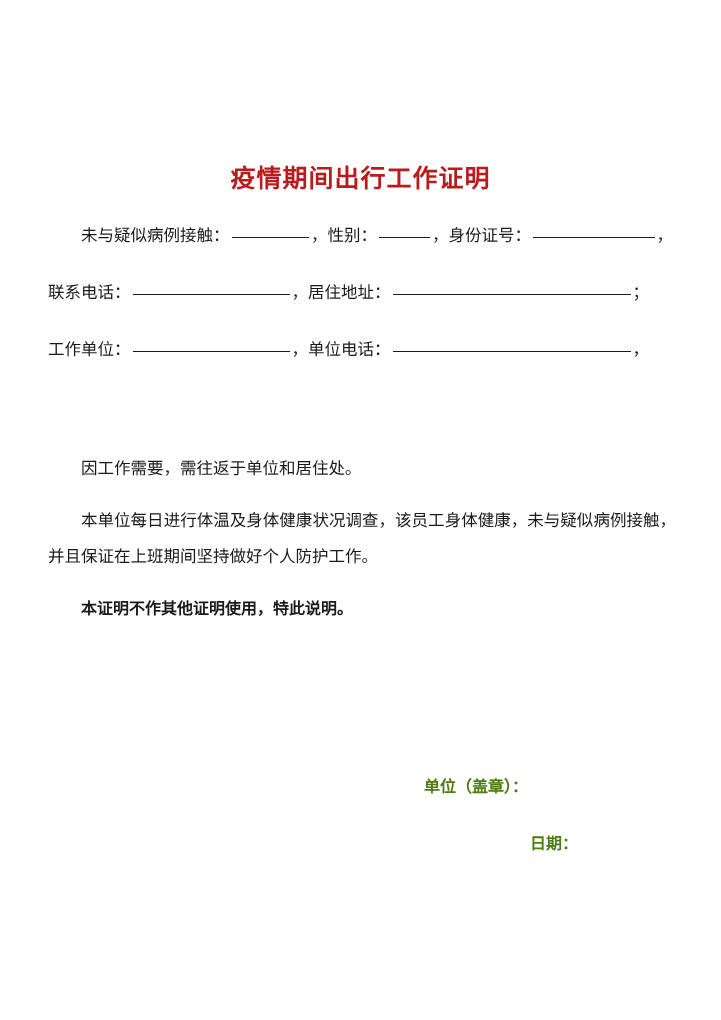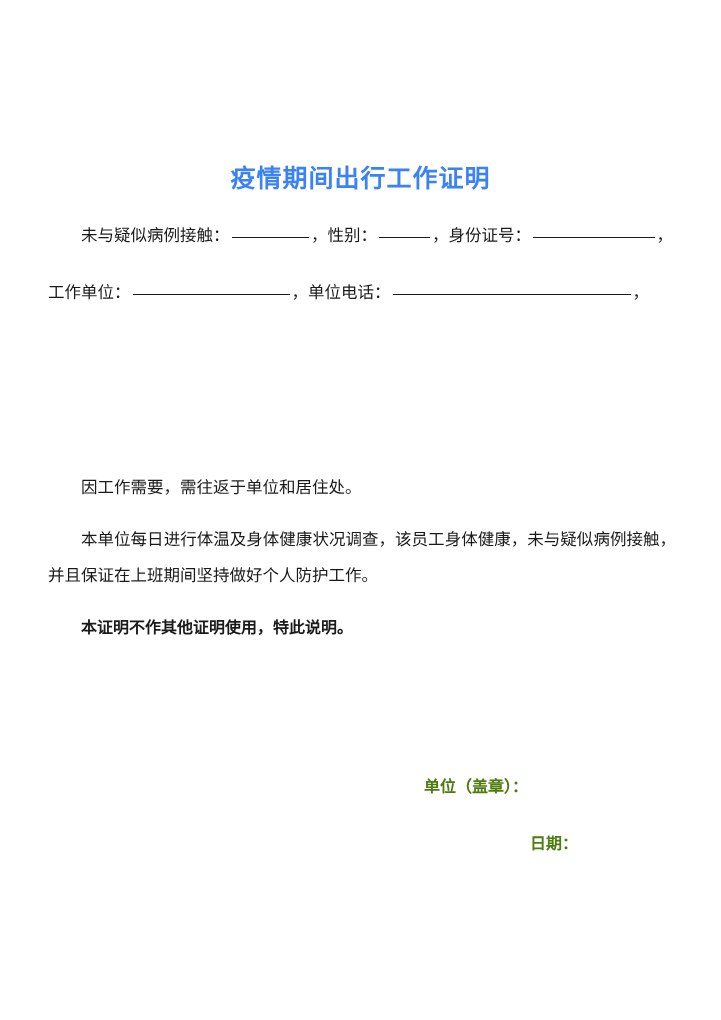--- a/index.html
+++ b/index.html
@@ -26,21 +26,21 @@
     position: absolute;
     top: 162px;
     left: 0;
     width: 721px;
     text-align: center;
     font-size: 25px;
     font-weight: bold;
     letter-spacing: 1px;
     line-height: 1.3;
     font-family: "Liberation Sans", "DejaVu Sans", sans-serif;
-    color: #3b82f6;
+    color: #b91c1c;
   }
 
   
   .form-block {
     position: absolute;
     top: 228px;
     left: 48px;
     width: 625px;
   }
 
@@ -82,21 +82,21 @@
   .blank.w-orgaddr { flex: 1 1 auto; min-width: 40px; }
 
   .form-line.grow { }
   .form-line.grow .blank.w-orgaddr { width: auto; }
 
   .punct { flex: 0 0 auto; }
 
   
   .body-block {
     position: absolute;
-    top: 470px;
+    top: 451px;
     left: 48px;
     width: 628px;
   }
 
   .para {
     font-size: 16.5px;
     line-height: 36px;
     text-align: justify;
     text-justify: inter-ideograph;
     text-indent: 33px;
@@ -147,20 +147,27 @@
         <span class="indent"></span>
         <span class="lbl">未与疑似病例接触：</span>
         <span class="blank w-name"></span>
         <span class="lbl">，性别：</span>
         <span class="blank w-sex"></span>
         <span class="lbl">，身份证号：</span>
         <span class="blank w-id"></span>
         <span class="punct">，</span>
       </div>
       <div class="form-line">
+        <span class="lbl">联系电话：</span>
+        <span class="blank w-tel"></span>
+        <span class="lbl">，居住地址：</span>
+        <span class="blank w-addr"></span>
+        <span class="punct">；</span>
+      </div>
+      <div class="form-line">
         <span class="lbl">工作单位：</span>
         <span class="blank w-org"></span>
         <span class="lbl">，单位电话：</span>
         <span class="blank w-orgtel"></span>
         <span class="punct">，</span>
       </div>
     </div>
 
   <div class="body-block">
       <p class="para">因工作需要，需往返于单位和居住处。</p>

